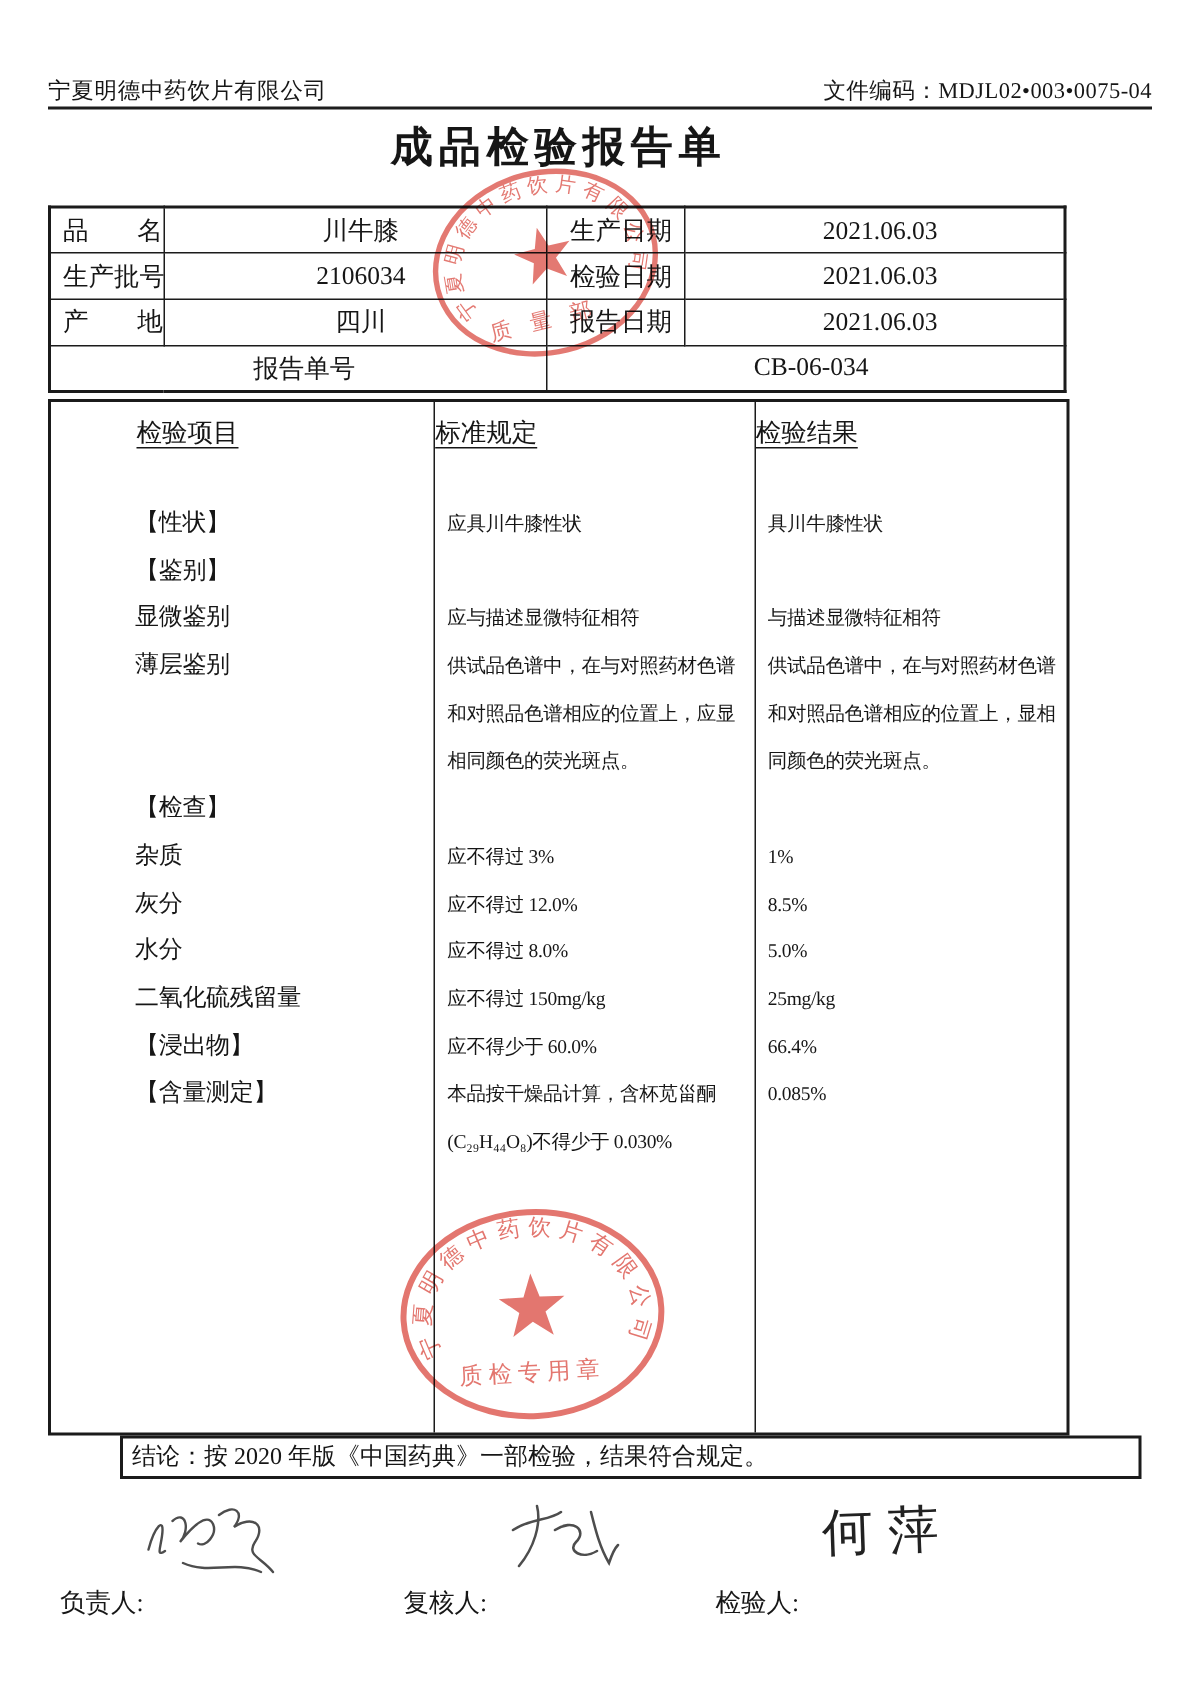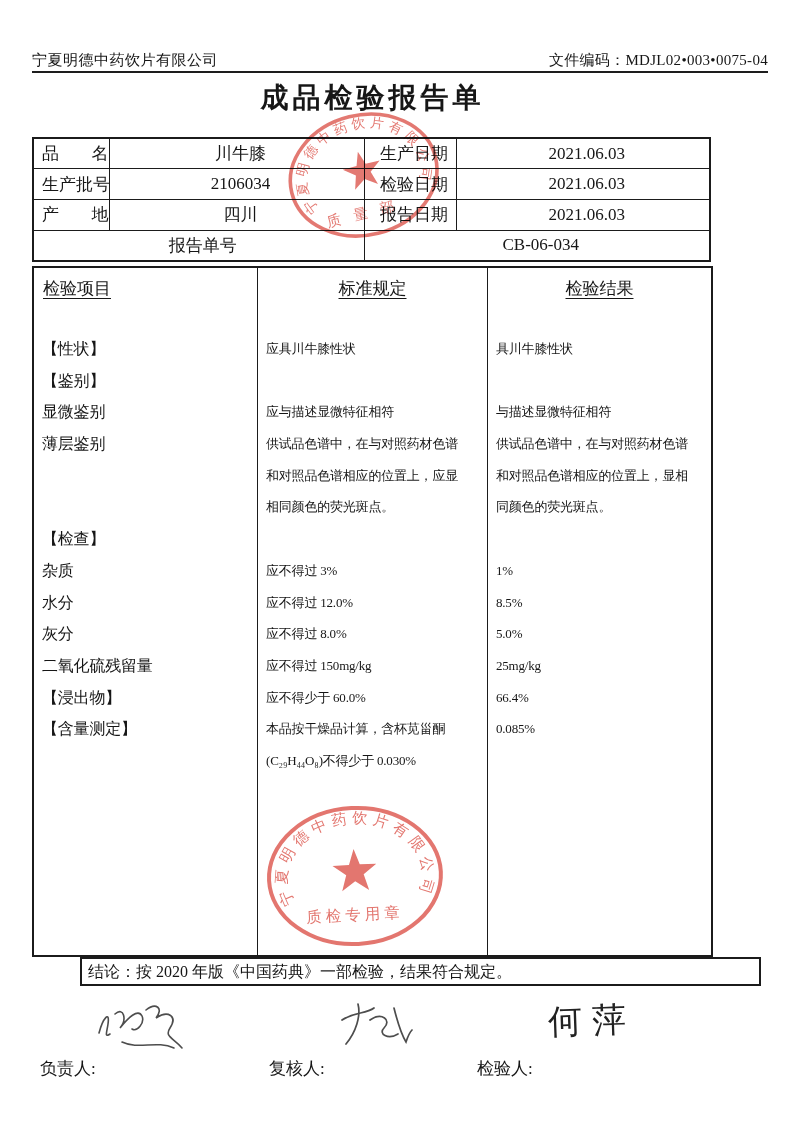--- a/index.html
+++ b/index.html
@@ -18,27 +18,27 @@
   table.info{position:absolute;left:32px;top:137px;width:616px;height:125px;
              border-collapse:collapse;table-layout:fixed;}
   table.info td{border:1px solid #1b1b1b;font-size:17px;padding:0 0 0 8px;
                 white-space:nowrap;overflow:hidden;height:25%;text-align:center;}
   table.info{border:2px solid #1b1b1b;}
   td.jlab{text-align:justify;text-align-last:justify;padding:0 12px 0 10px;}
   td.lab{padding-left:10px;}
 
   
   .main-table{left:32px;top:266px;width:681px;height:691px;box-sizing:border-box;
-              border:2px solid #1b1b1b;display:flex;}
+              border:2px solid #1b1b1b;display:flex;padding-left:48px;}
   .mcol{box-sizing:border-box;height:100%;}
   .mcol.c1{width:224px;border-right:1px solid #1b1b1b;}
   .mcol.c2{width:230px;border-right:1px solid #1b1b1b;}
   .mcol.c3{width:223px;}
   .mhead{padding-top:9px;height:29px;font-size:17px;}
-  .mhead.center{text-align:center;font-family:Liberation Mono, monospace;}
+  .mhead.center{font-family:Liberation Mono, monospace;}
   .mhead.left{padding-left:9px;}
   .u{text-decoration:underline;text-underline-offset:4px;}
   .lines{margin-top:27px;}
   .line{height:31.7px;line-height:31.7px;padding-left:8px;font-size:13px;
         white-space:nowrap;overflow:hidden;letter-spacing:-.2px;}
   .c1 .line{font-size:16px;}
 
   
   .conclusion{left:32px;top:957px;width:681px;height:29px;box-sizing:border-box;
               border:2px solid #1b1b1b;font-size:16px;line-height:25px;
@@ -100,22 +100,22 @@
     <div class="mhead left"><span class="u">检验项目</span></div>
     <div class="lines">
         <div class="line">【性状】</div>
         <div class="line">【鉴别】</div>
         <div class="line">显微鉴别</div>
         <div class="line">薄层鉴别</div>
         <div class="line"></div>
         <div class="line"></div>
         <div class="line">【检查】</div>
         <div class="line">杂质</div>
+        <div class="line">灰分</div>
         <div class="line">水分</div>
-        <div class="line">灰分</div>
         <div class="line">二氧化硫残留量</div>
         <div class="line">【浸出物】</div>
         <div class="line">【含量测定】</div>
         <div class="line"></div>
       </div>
   </div>
   <div class="mcol c2">
     <div class="mhead center"><span class="u">标准规定</span></div>
     <div class="lines">
         <div class="line">应具川牛膝性状</div>

